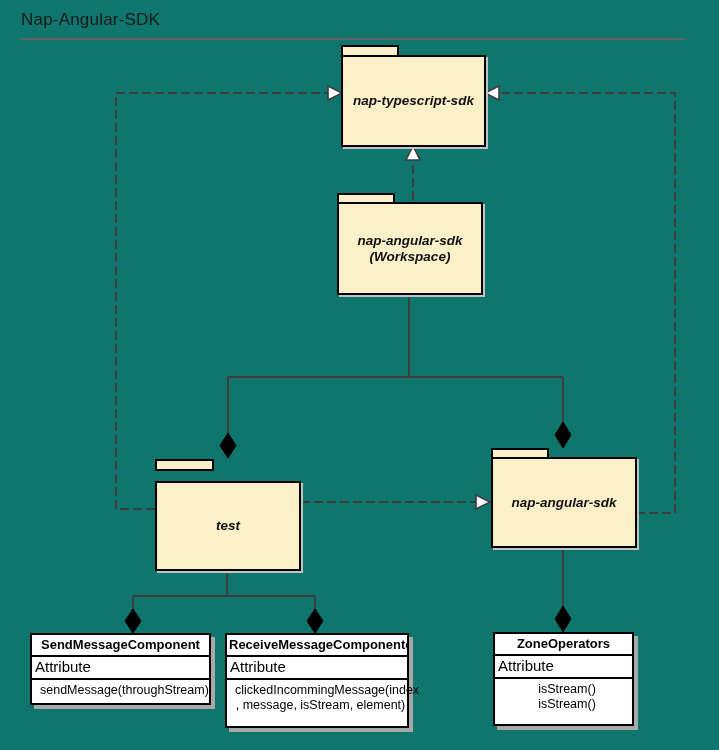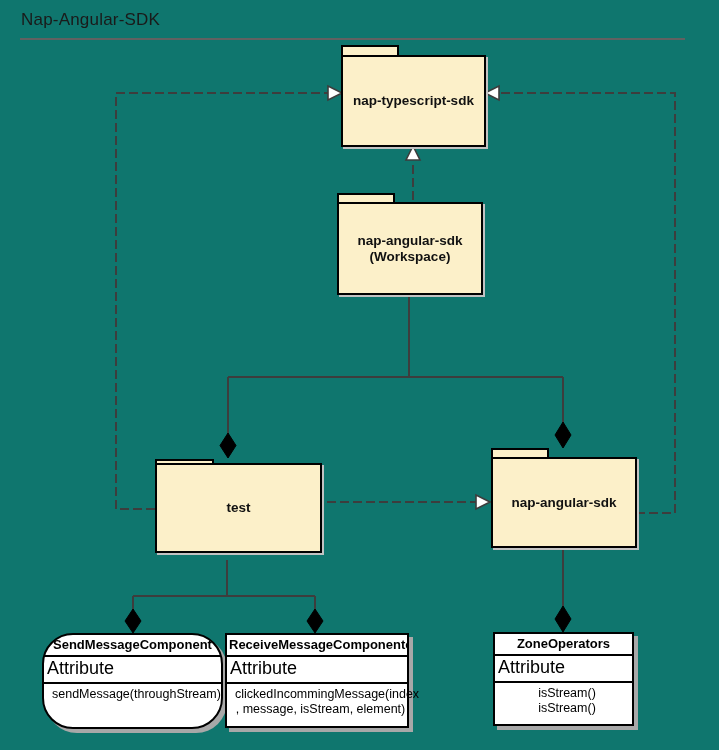--- a/index.html
+++ b/index.html
@@ -55,32 +55,33 @@
     display: flex;
     flex-direction: column;
     align-items: center;
     justify-content: center;
     text-align: center;
     font-weight: 700;
     font-size: 13.5px;
     color: #111;
     line-height: 16px;
     box-shadow: 2px 2px 0 #c2c2c2;
+    font-style: italic;
   }
   .pkg-typescript { left: 341px; top: 45px; }
   .pkg-typescript .pkg-tab  { width: 58px; height: 12px; }
   .pkg-typescript .pkg-body { top: 10px; width: 145px; height: 92px; }
 
   .pkg-workspace { left: 337px; top: 193px; }
   .pkg-workspace .pkg-tab  { width: 58px; height: 11px; }
   .pkg-workspace .pkg-body { top: 9px; width: 146px; height: 93px; }
 
   .pkg-test { left: 155px; top: 459px; }
   .pkg-test .pkg-tab  { width: 59px; height: 12px; }
-  .pkg-test .pkg-body { top: 4px; width: 167px; height: 90px; }
+  .pkg-test .pkg-body { top: 22px; width: 146px; height: 90px; }
 
   .pkg-angular { left: 491px; top: 448px; }
   .pkg-angular .pkg-tab  { width: 58px; height: 11px; }
   .pkg-angular .pkg-body { top: 9px; width: 146px; height: 91px; }
 
   
   .uml-class {
     position: absolute;
     background: #ffffff;
     border: 2px solid #000;
@@ -91,33 +92,33 @@
   .cls-title {
     font-weight: 700;
     font-size: 13px;
     text-align: center;
     border-bottom: 2px solid #000;
     padding: 2px 2px 3px 2px;
     white-space: nowrap;
     overflow: hidden;
   }
   .cls-attr {
-    font-size: 18px;
+    font-size: 15px;
     border-bottom: 2px solid #000;
     padding: 1px 3px 3px 3px;
     text-align: left;
   }
   .cls-methods {
     font-size: 12.5px;
     text-align: center;
     padding: 3px 1px;
     line-height: 15px;
     margin-left: 7px;
   }
-  .cls-send    { left: 42px;  top: 633px; width: 181px; height: 96px; border-radius: 31px; }
+  .cls-send    { left: 30px;  top: 633px; width: 181px; height: 72px; }
   .cls-receive { left: 225px; top: 633px; width: 184px; height: 95px; }
   .cls-zone    { left: 493px; top: 632px; width: 141px; height: 94px; }
 </style>
 </head>
 <body>
 
 <div class="canvas">
 
   <div class="diagram-title">Nap-Angular-SDK</div>
   <div class="title-rule"></div>

